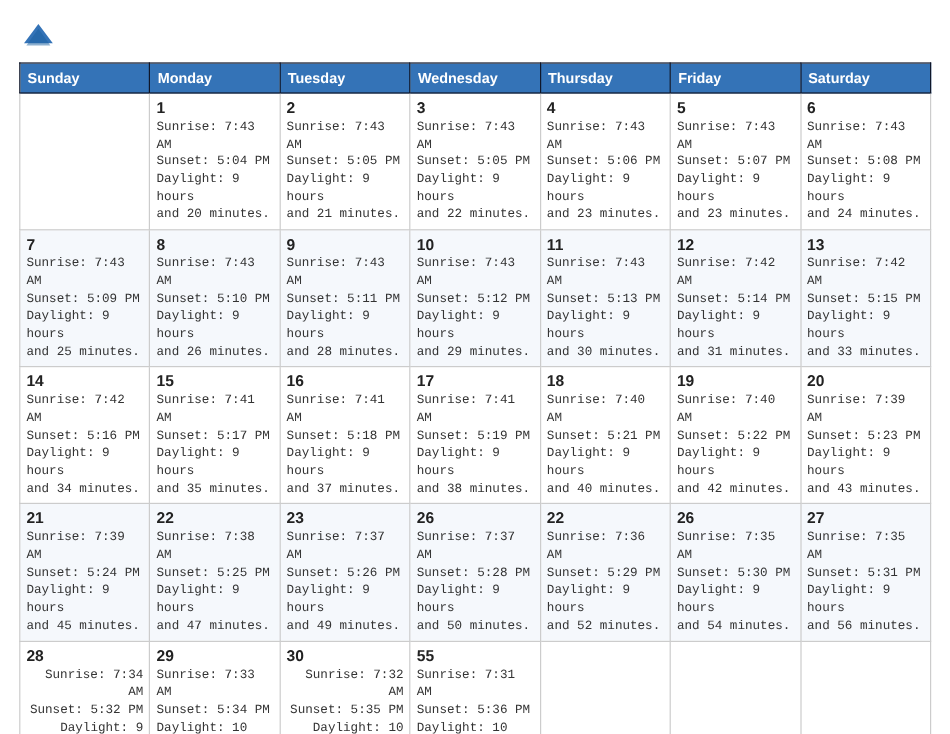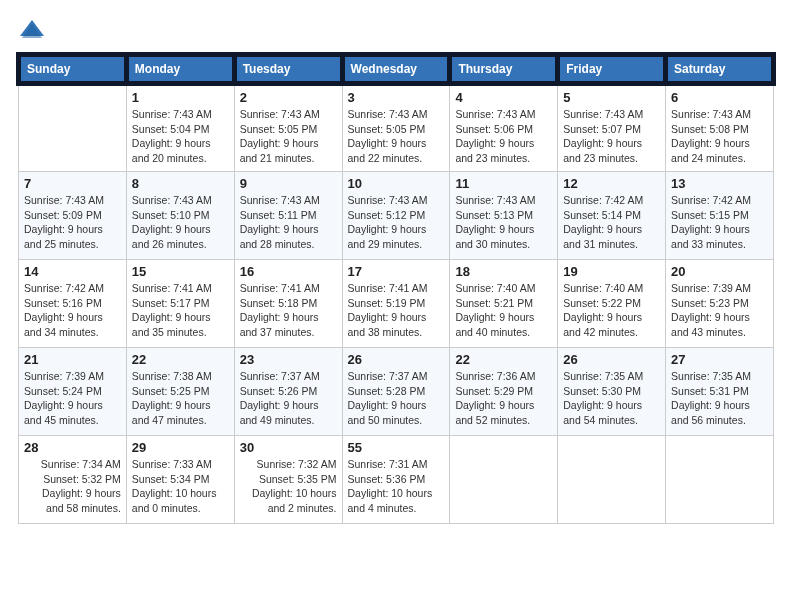--- a/index.html
+++ b/index.html
@@ -49,21 +49,21 @@
       border-collapse: collapse;
       font-size: 11px;
     }
     .calendar th {
       background-color: #3473b7;
       color: #fff;
       text-align: left;
       padding: 5px 6px;
       font-size: 12px;
       font-weight: bold;
-      border: 5px solid #0f172a;
+      border: 1px solid #0f172a;
     }
     .calendar td {
       border: 1px solid #ccc;
       vertical-align: top;
       padding: 4px 5px;
       height: 88px;
       width: 108px;
       background: #fff;
     }
     .calendar tr:nth-child(even) td {
@@ -73,20 +73,21 @@
       font-size: 13px;
       font-weight: bold;
       color: #222;
       display: block;
       margin-bottom: 2px;
     }
     .day-info {
       font-size: 10.5px;
       color: #333;
       line-height: 1.4;
+      font-family: Liberation Mono, monospace;
     }
     .empty-cell {
       background: #fff !important;
     }
   </style>
 </head>
 <body>
 
 <div class="header">
   <div class="logo">

